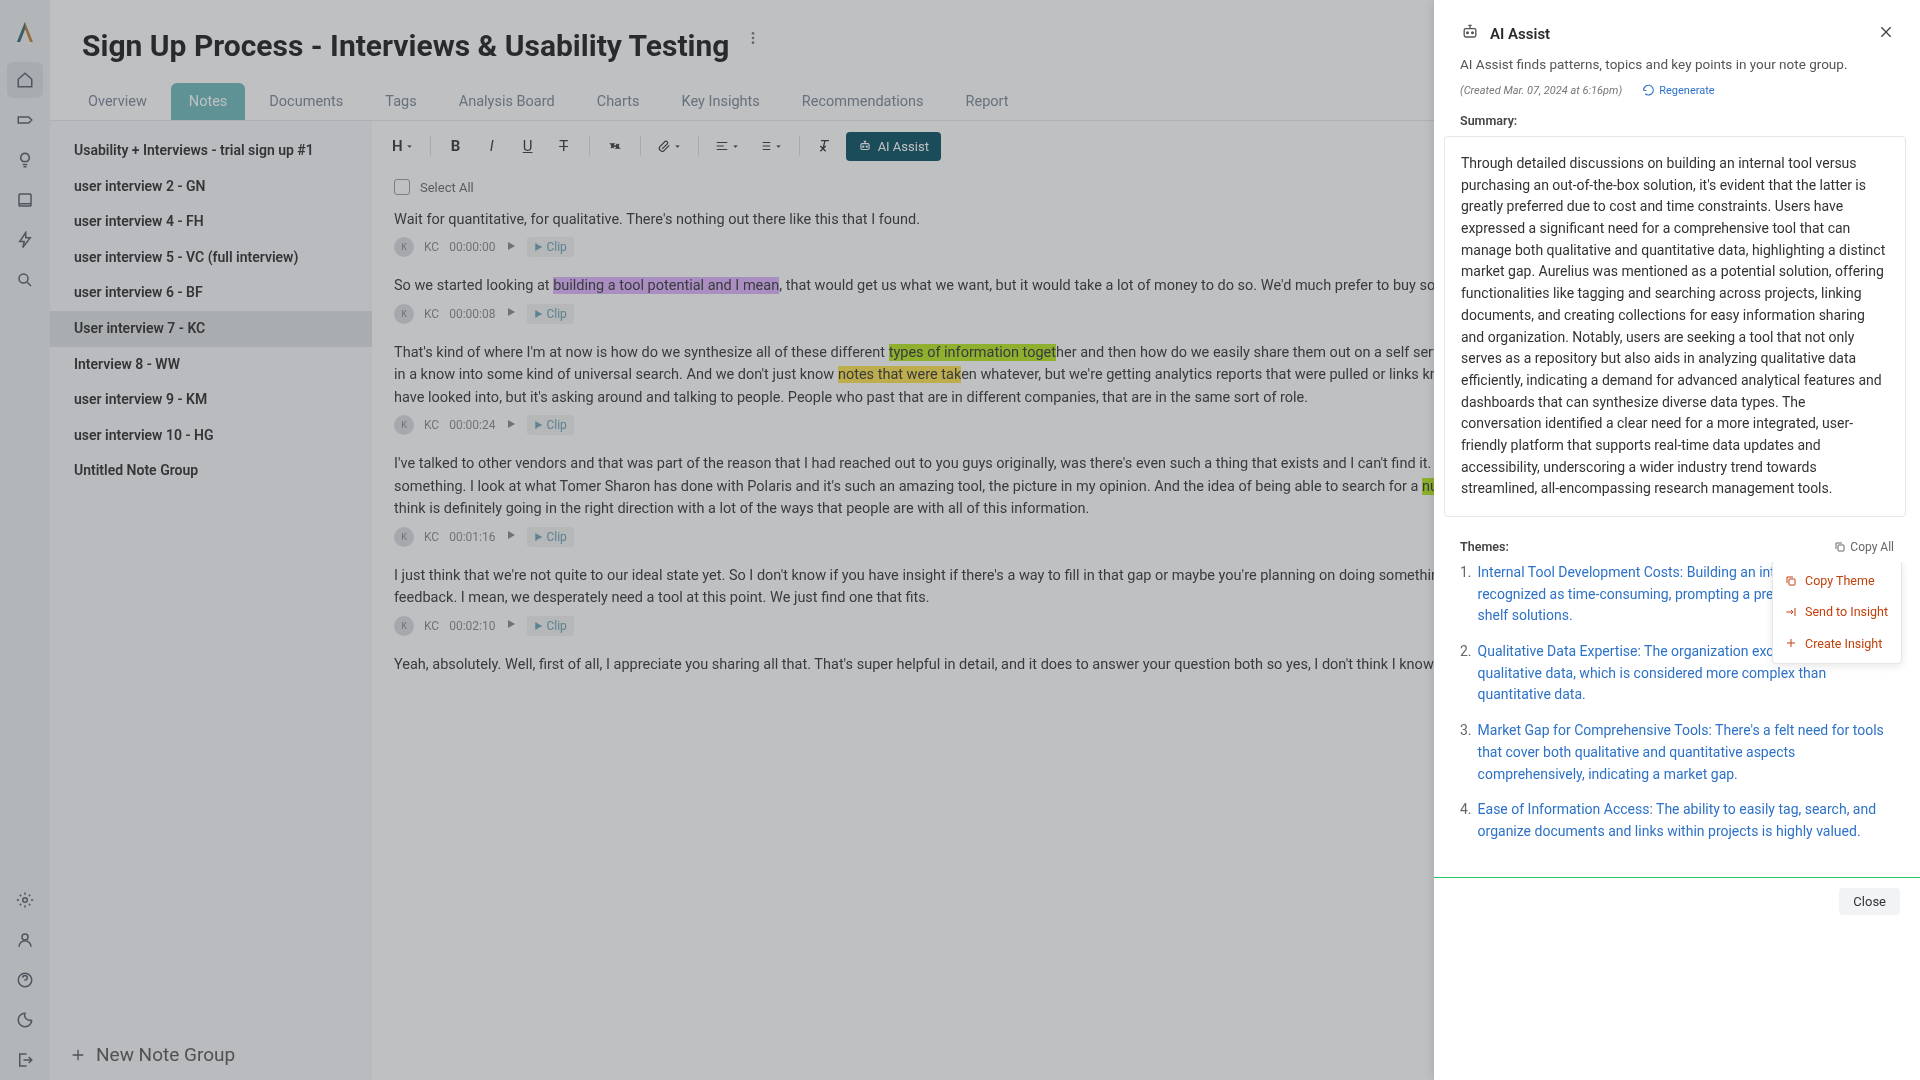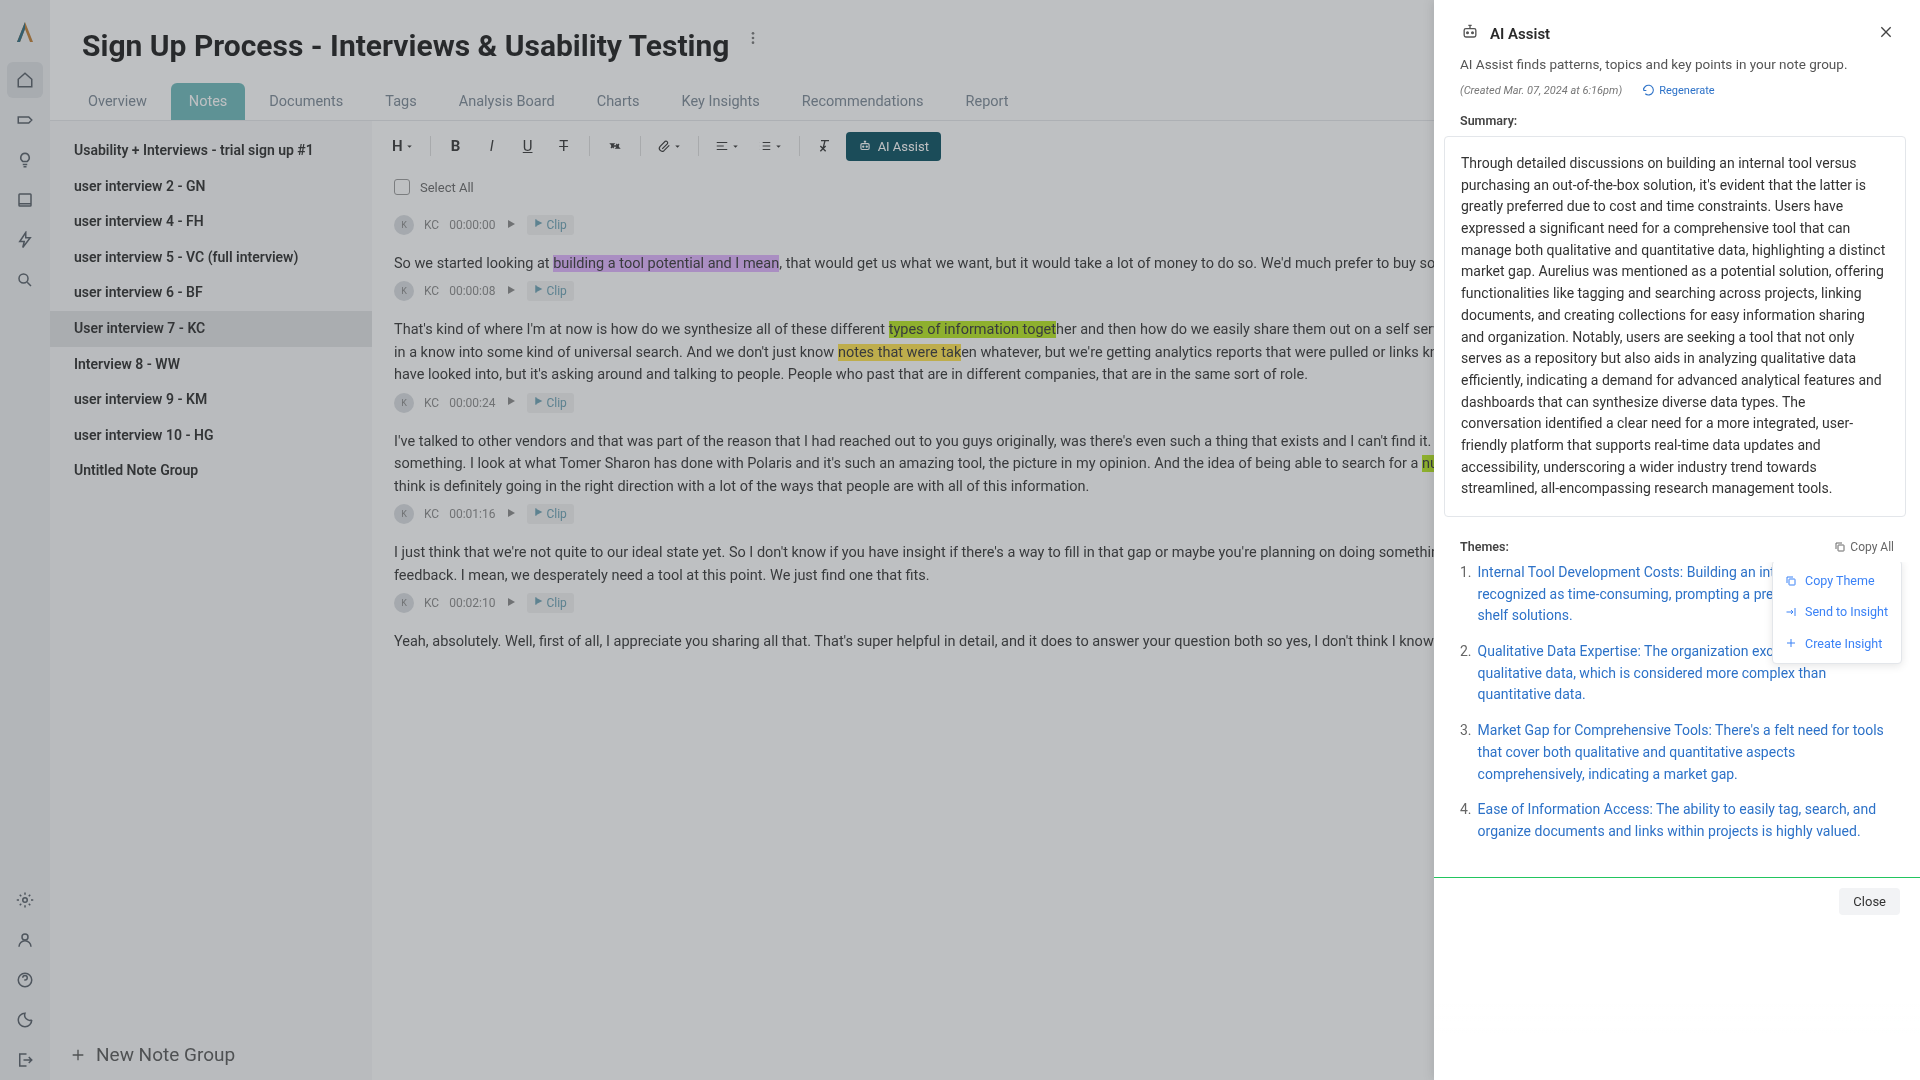--- a/index.html
+++ b/index.html
@@ -46,21 +46,21 @@
 .notes-area { flex: 1; overflow-y: auto; padding: 0 22px 40px; }
 .note-block { margin-bottom: 18px; }
 .note-text { font-size: 14.5px; line-height: 1.55; color: #333; white-space: pre-wrap; }
 .hl-purple { background: #e0b3ff; }
 .hl-green  { background: #b5e61d; }
 .hl-yellow { background: #ffe24a; }
 .note-meta { display: flex; align-items: center; gap: 10px; margin-top: 6px; font-size: 12px; color: #888; }
 .avatar { width: 20px; height: 20px; border-radius: 50%; background: #d9dce0; display: flex; align-items: center; justify-content: center; font-size: 9px; color: #888; }
 .timestamp { font-variant-numeric: tabular-nums; }
 .play-btn { color: #888; cursor: pointer; }
-.clip-btn { background: #f1f1f1; color: #6aa0b3; padding: 3px 7px; border-radius: 3px; font-size: 12px; cursor: pointer; display: flex; align-items: flex-start; gap: 2px; }
+.clip-btn { background: #f1f1f1; color: #6aa0b3; padding: 3px 7px; border-radius: 3px; font-size: 12px; cursor: pointer; display: flex; align-items: center; gap: 2px; }
 
 
 .dimmer { position: fixed; inset: 0; background: rgba(70,75,80,0.35); z-index: 5; }
 
 
 .ai-panel { position: fixed; top: 0; right: 0; width: 486px; height: 100%; background: #fff; z-index: 6; display: flex; flex-direction: column; box-shadow: -2px 0 10px rgba(0,0,0,0.1); }
 .ai-head { padding: 22px 26px 10px; display: flex; align-items: center; gap: 10px; }
 .ai-head .robot { color: #555; }
 .ai-head .title2 { font-size: 15px; font-weight: 600; color: #2a2a2a; }
 .ai-head .close { margin-left: auto; cursor: pointer; color: #444; }
@@ -75,21 +75,21 @@
 .themes-list { padding: 0 26px 20px; overflow-y: auto; }
 .theme-item { display: flex; gap: 6px; font-size: 14px; line-height: 1.55; color: #2d72c8; margin-bottom: 14px; position: relative; }
 .theme-item .num { color: #666; flex-shrink: 0; }
 .theme-item .bold { font-weight: 400; }
 .theme-item .more { position: absolute; right: -4px; top: -18px; color: #666; cursor: pointer; }
 .ai-foot { padding: 10px 20px 16px; display: flex; justify-content: flex-end; border-top: 1px solid #22c55e; }
 .close-btn { background: #f2f3f5; padding: 6px 14px; border-radius: 4px; font-size: 13px; color: #333; cursor: pointer; }
 
 
 .ctx-menu { position: absolute; background: #fff; border: 1px solid #e3e6ea; border-radius: 4px; box-shadow: 0 2px 8px rgba(0,0,0,0.1); padding: 4px 0; width: 130px; z-index: 8; }
-.ctx-item { padding: 6px 12px; font-size: 12.5px; color: #3b82f6; display: flex; align-items: center; gap: 8px; cursor: pointer; }
+.ctx-item { padding: 6px 12px; font-size: 12.5px; color: #c2410c; display: flex; align-items: center; gap: 8px; cursor: pointer; }
 
 .fade-bottom { position: fixed; right: 0; bottom: 40px; width: 486px; height: 36px; background: linear-gradient(to bottom, rgba(255,255,255,0), #fff); z-index: 7; pointer-events: none; }
 </style>
 </head>
 <body>
 
 <div class="icon-rail">
   <div class="logo">
     <svg viewBox="0 0 24 24" width="24" height="24">
         <path d="M4 22 L12 2 L20 22 L17 22 L12 9 L7 22 Z" fill="#c07e34"></path>
@@ -278,20 +278,21 @@
         </div>
       </div>
 
       <div class="select-all">
         <div class="cb"></div>
         <span>Select All</span>
       </div>
 
       <div class="notes-area" id="notes-area">
           <div class="note-block">
+            <div class="note-text"><span>Wait for quantitative, for qualitative. There's nothing out there like this that I found.</span></div>
             <div class="note-meta">
               <div class="avatar">K</div>
               <span>KC</span>
               <span class="timestamp">00:00:00</span>
               <span class="play-btn"><svg width="12" height="12" viewBox="0 0 24 24" fill="currentColor">
                   <path d="M6 4 L20 12 L6 20 Z"></path>
                 </svg></span>
               <span class="clip-btn"><svg width="10" height="10" viewBox="0 0 24 24" fill="currentColor">
                   <path d="M3 3 H6 V21 H3 Z M6 5 L20 12 L6 19 Z"></path>
                 </svg>Clip</span>

